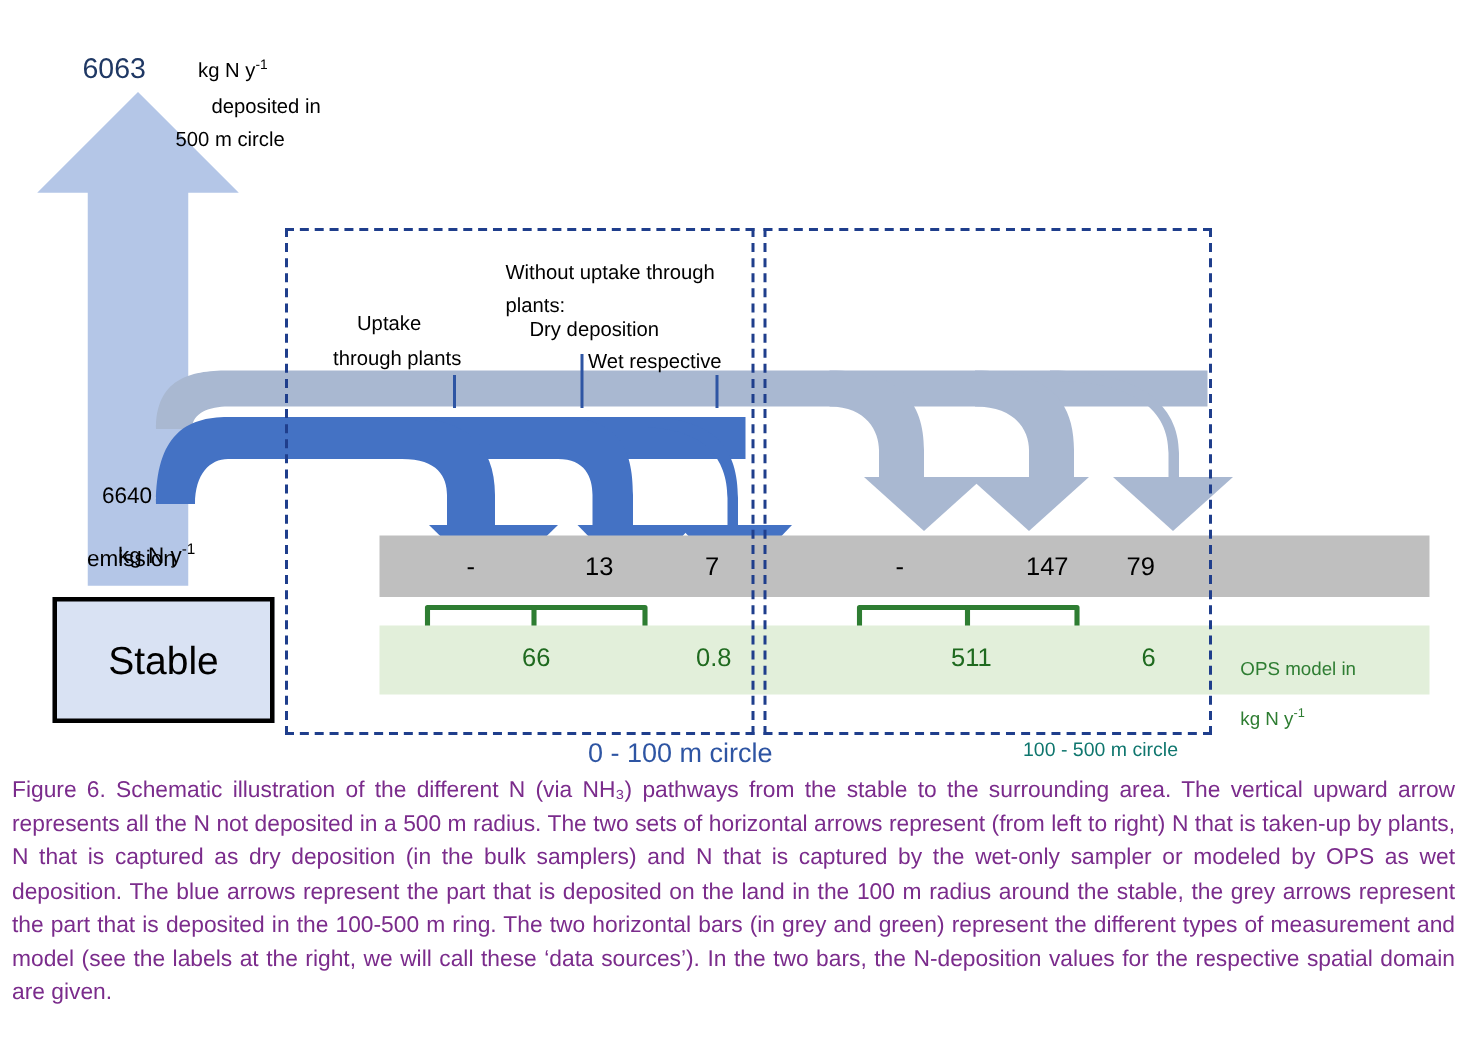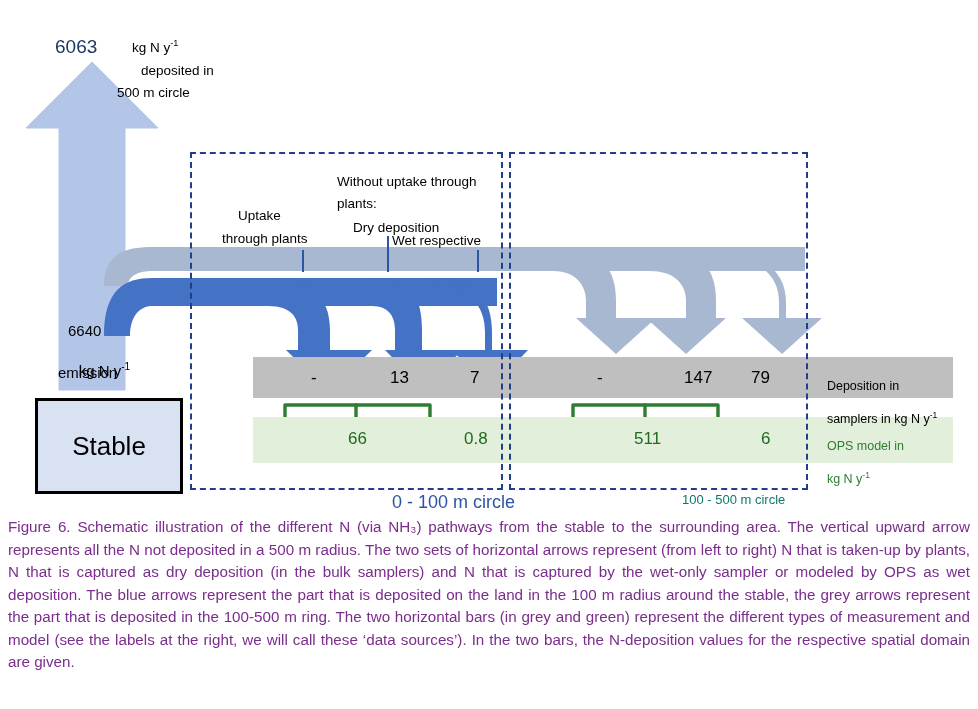--- a/index.html
+++ b/index.html
@@ -160,21 +160,21 @@
       <path d="M 645 405 L 645 418"></path>
     </g>
   </svg>
 
   <div class="bar-grey" style="left:253px;top:357px;width:700px;height:41px;"></div>
   <div class="bar-green" style="left:253px;top:417px;width:700px;height:46px;"></div>
 
   <div class="dashed-box" style="left:190px;top:152px;width:313px;height:338px;"></div>
   <div class="dashed-box" style="left:509px;top:152px;width:299px;height:338px;"></div>
 
-  <div class="stable-box" style="left:35px;top:398px;width:148px;height:96px;">
+  <div class="stable-box" style="left:35px;top:398px;width:148px;height:84px;">
     <span class="stable-txt">Stable</span>
   </div>
 
   <div class="t num-blue" style="left:55px;top:36px;">6063</div>
 
   <div class="t lbl" style="left:117px;top:22px;">
     <span>kg N y</span><span class="sup">-1</span>
   </div>
 
   <div class="t lbl" style="left:117px;top:63px;margin-left:24px;">deposited in</div>
@@ -184,40 +184,36 @@
   <div class="t lbl" style="left:62px;top:343px;font-size:15px;">
     <span>kg N y</span><span class="sup">-1</span>
   </div>
   <div class="t lbl" style="left:58px;top:364px;font-size:15px;">emission</div>
 
   <div class="t lbl" style="left:238px;top:208px;">Uptake</div>
   <div class="t lbl" style="left:222px;top:231px;">through plants</div>
 
   <div class="t lbl" style="left:337px;top:174px;">Without uptake through</div>
   <div class="t lbl" style="left:337px;top:196px;text-align:center;">plants:</div>
-  <div class="t lbl" style="left:353px;top:212px;margin-top:8px;">Dry deposition</div>
+  <div class="t lbl" style="left:353px;top:212px;">Dry deposition</div>
   <div class="t lbl" style="left:392px;top:233px;">Wet respective</div>
 
   <div class="t bar-val" style="left:311px;top:368px;">-</div>
   <div class="t bar-val" style="left:390px;top:368px;">13</div>
   <div class="t bar-val" style="left:470px;top:368px;">7</div>
 
   <div class="t bar-val" style="left:597px;top:368px;">-</div>
   <div class="t bar-val" style="left:684px;top:368px;">147</div>
   <div class="t bar-val" style="left:751px;top:368px;">79</div>
 
   <div class="t green-val" style="left:348px;top:429px;">66</div>
   <div class="t green-val" style="left:464px;top:429px;">0.8</div>
   <div class="t green-val" style="left:634px;top:429px;">511</div>
   <div class="t green-val" style="left:761px;top:429px;">6</div>
 
-  <div class="t grey-lbl" style="left:813px;top:363px;">
-    <span>Deposition in</span><br>
-    <span>samplers in kg N y</span><span class="sup">-1</span>
-  </div>
 
   <div class="t green-lbl" style="left:813px;top:423px;">
     <span>OPS model in</span><br>
     <span>kg N y</span><span class="sup">-1</span>
   </div>
 
   <div class="t circle-lbl-blue" style="left:392px;top:492px;">0 - 100 m circle</div>
   <div class="t circle-lbl-black" style="left:682px;top:492px;">100 - 500 m circle</div>
 
   <div id="caption">Figure 6. Schematic illustration of the different N (via NH₃) pathways from the stable to the surrounding area. The vertical upward arrow represents all the N not deposited in a 500 m radius. The two sets of horizontal arrows represent (from left to right) N that is taken-up by plants, N that is captured as dry deposition (in the bulk samplers) and N that is captured by the wet-only sampler or modeled by OPS as wet deposition. The blue arrows represent the part that is deposited on the land in the 100 m radius around the stable, the grey arrows represent the part that is deposited in the 100-500 m ring. The two horizontal bars (in grey and green) represent the different types of measurement and model (see the labels at the right, we will call these ‘data sources’). In the two bars, the N-deposition values for the respective spatial domain are given.</div>

